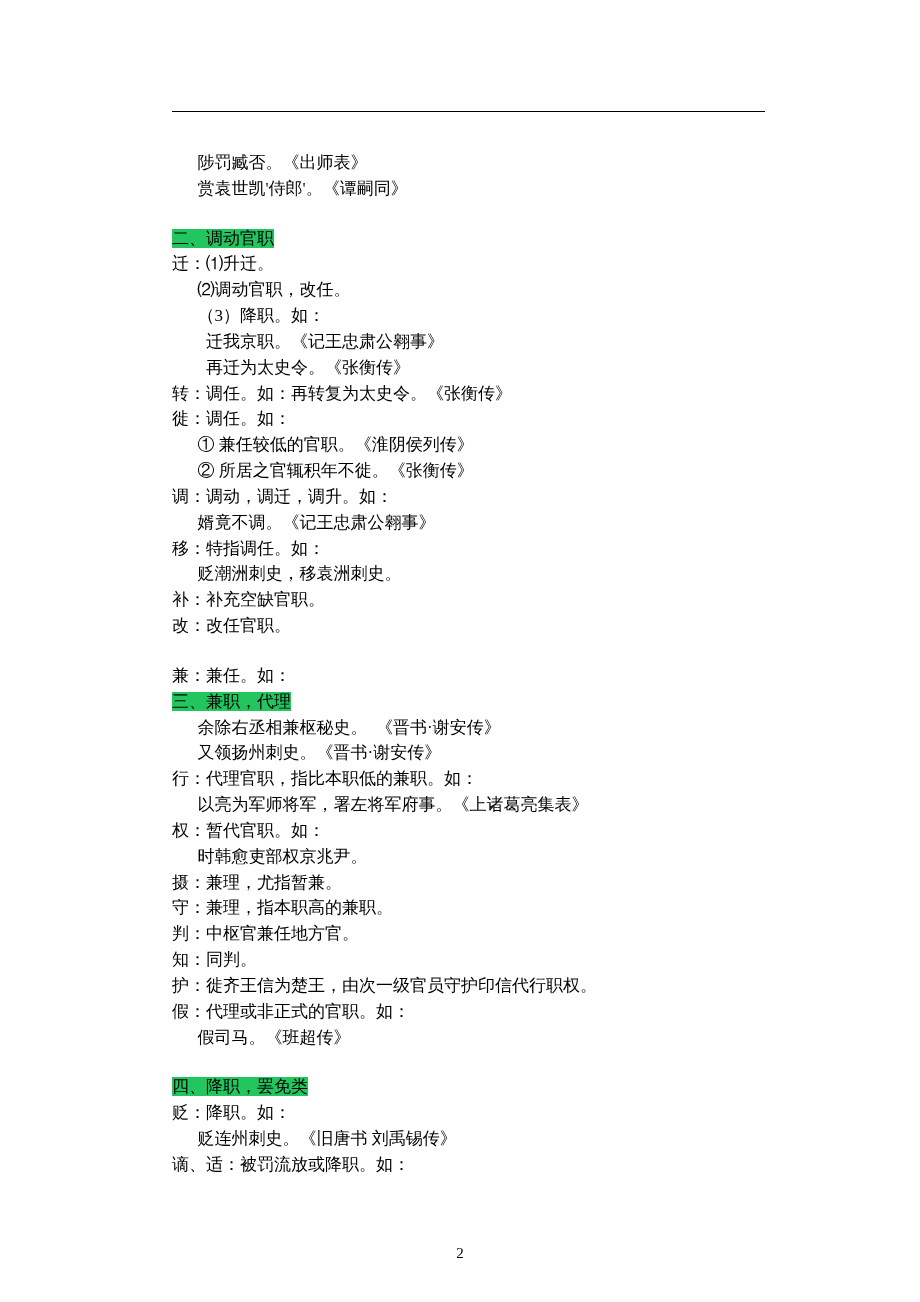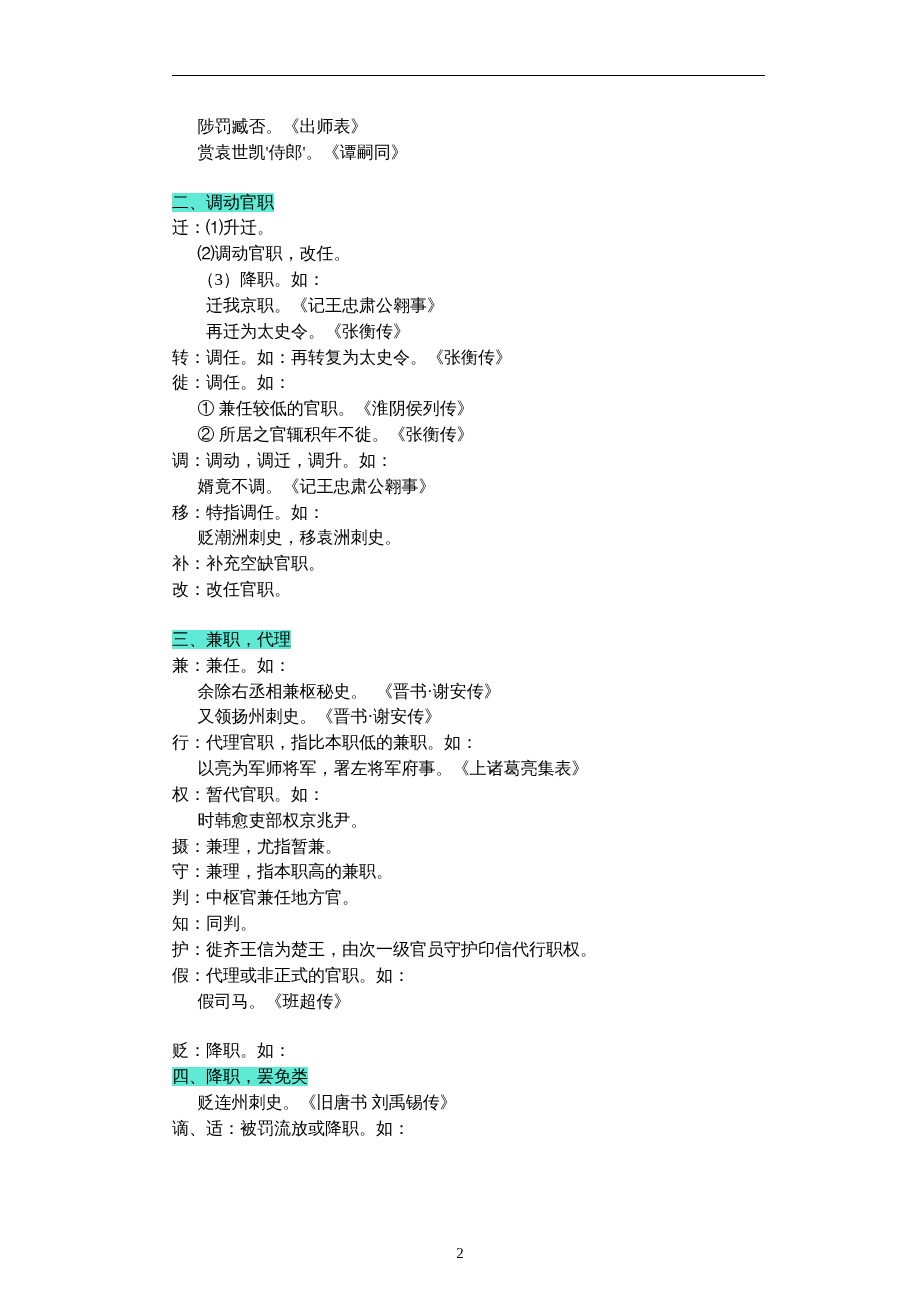--- a/index.html
+++ b/index.html
@@ -6,33 +6,33 @@
     margin: 0;
     padding: 0;
     background: #fff;
     font-family: "SimSun", "宋体", serif;
     color: #000;
     width: 920px;
     height: 1302px;
     position: relative;
   }
   .page {
-    padding: 75px 155px 0 172px;
+    padding: 111px 155px 0 172px;
     font-size: 17px;
     line-height: 1.52;
   }
   .rule {
     border-top: 1.5px solid #000;
     margin: 0 0 38px 0;
   }
   .line {
     white-space: pre;
   }
   .hl {
-    background: #5eead4;
+    background: #22c55e;
   }
   .para-gap {
     height: 24px;
   }
   .page-number {
     position: absolute;
     bottom: 40px;
     left: 0;
     width: 100%;
     text-align: center;
@@ -62,37 +62,37 @@
   <div class="line">      ② 所居之官辄积年不徙。《张衡传》</div>
   <div class="line">调：调动，调迁，调升。如：</div>
   <div class="line">      婿竟不调。《记王忠肃公翱事》</div>
   <div class="line">移：特指调任。如：</div>
   <div class="line">      贬潮洲刺史，移袁洲刺史。</div>
   <div class="line">补：补充空缺官职。</div>
   <div class="line">改：改任官职。</div>
 
   <div class="para-gap"></div>
 
+  <div class="line">兼：兼任。如：</div>
   <div class="line"><span class="hl">三、兼职，代理</span></div>
-  <div class="line">兼：兼任。如：</div>
   <div class="line">      余除右丞相兼枢秘史。  《晋书·谢安传》</div>
   <div class="line">      又领扬州刺史。《晋书·谢安传》</div>
   <div class="line">行：代理官职，指比本职低的兼职。如：</div>
   <div class="line">      以亮为军师将军，署左将军府事。《上诸葛亮集表》</div>
   <div class="line">权：暂代官职。如：</div>
   <div class="line">      时韩愈吏部权京兆尹。</div>
   <div class="line">摄：兼理，尤指暂兼。</div>
   <div class="line">守：兼理，指本职高的兼职。</div>
   <div class="line">判：中枢官兼任地方官。</div>
   <div class="line">知：同判。</div>
   <div class="line">护：徙齐王信为楚王，由次一级官员守护印信代行职权。</div>
   <div class="line">假：代理或非正式的官职。如：</div>
   <div class="line">      假司马。《班超传》</div>
 
   <div class="para-gap"></div>
 
+  <div class="line"><span class="hl">四、降职，罢免类</span></div>
   <div class="line">贬：降职。如：</div>
-  <div class="line"><span class="hl">四、降职，罢免类</span></div>
   <div class="line">      贬连州刺史。《旧唐书 刘禹锡传》</div>
   <div class="line">谪、适：被罚流放或降职。如：</div>
 </div>
 
 <div class="page-number">2</div>
 
 </body></html>

